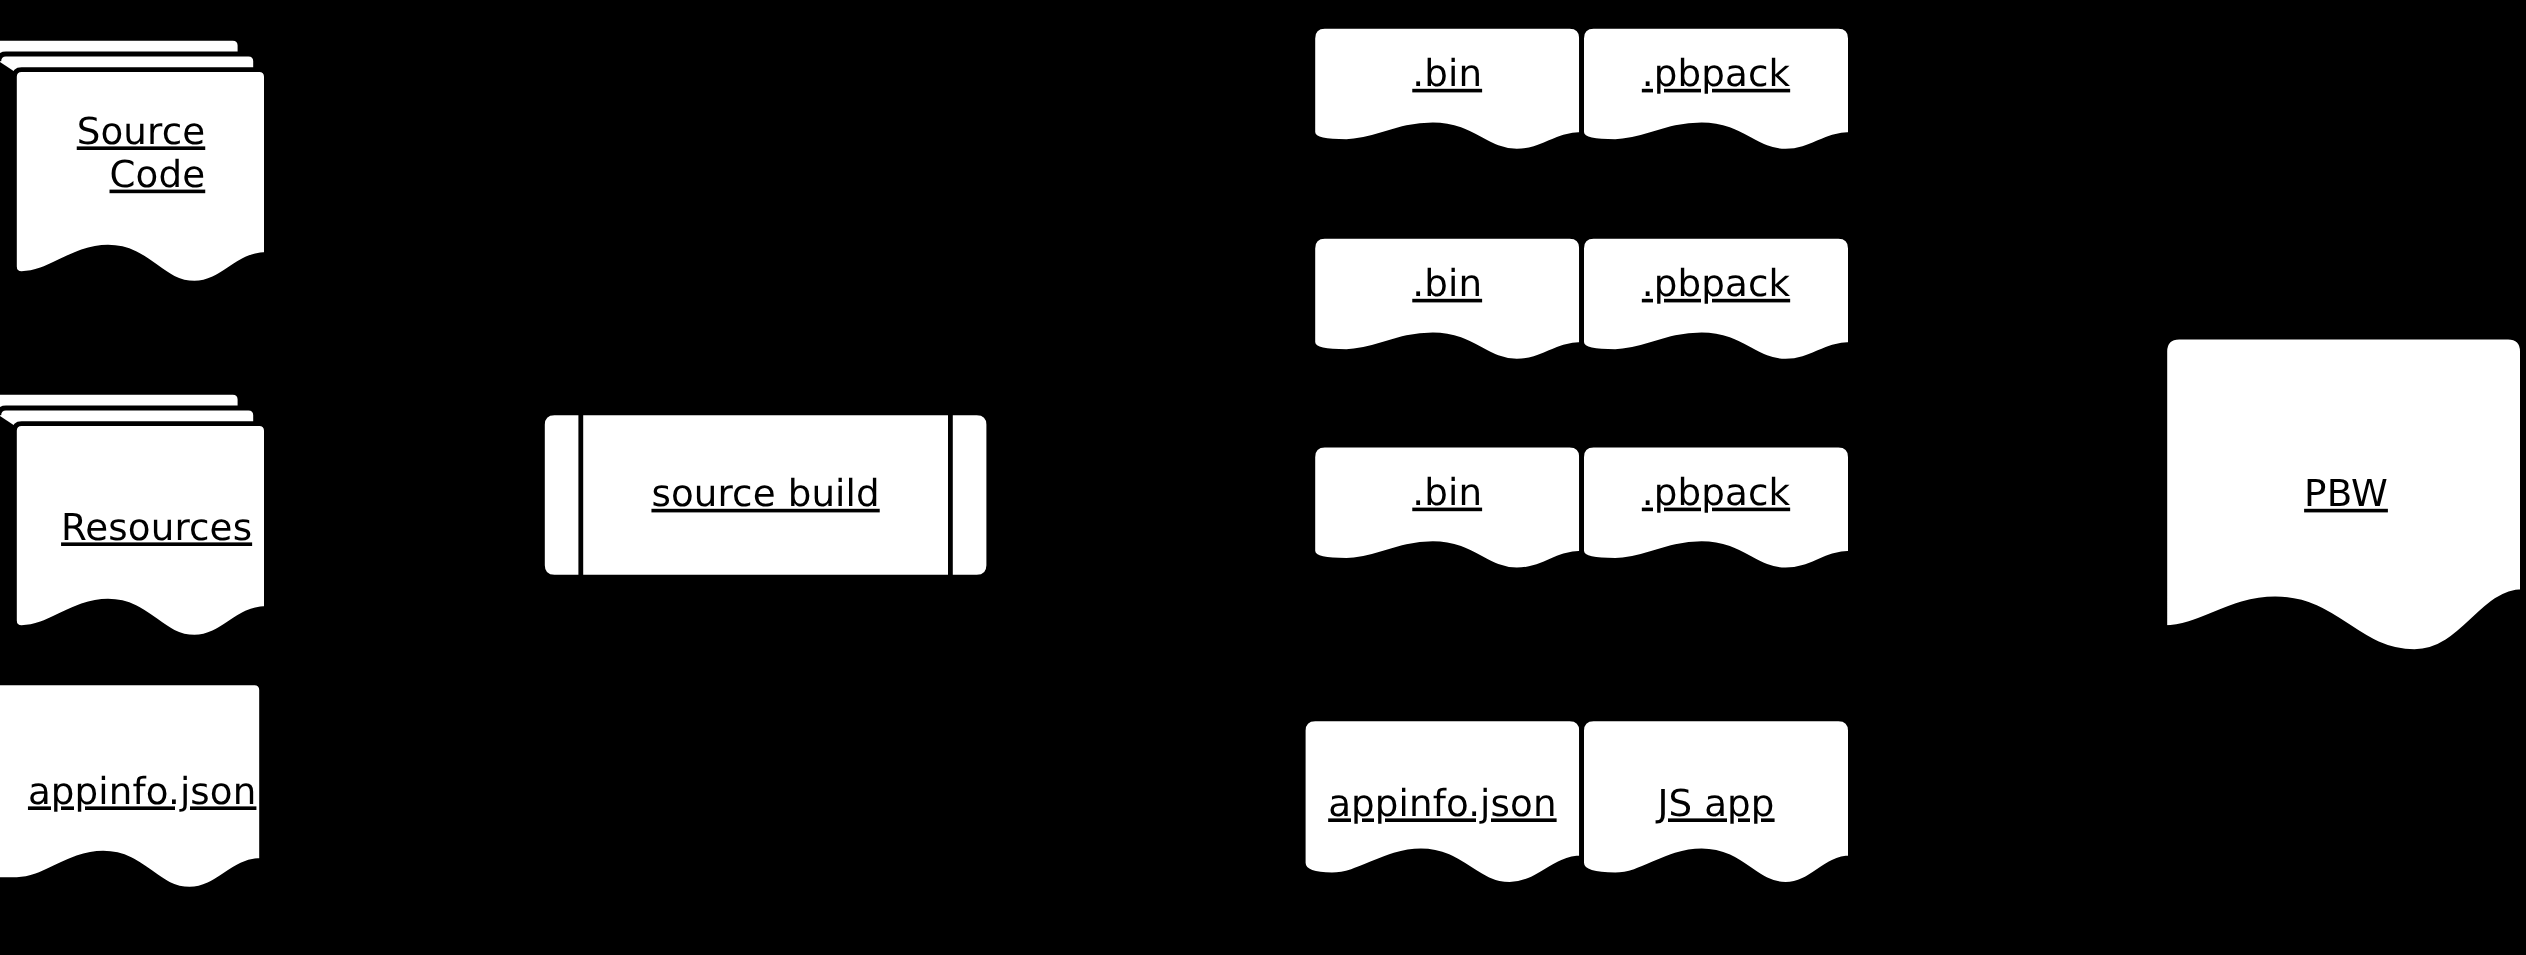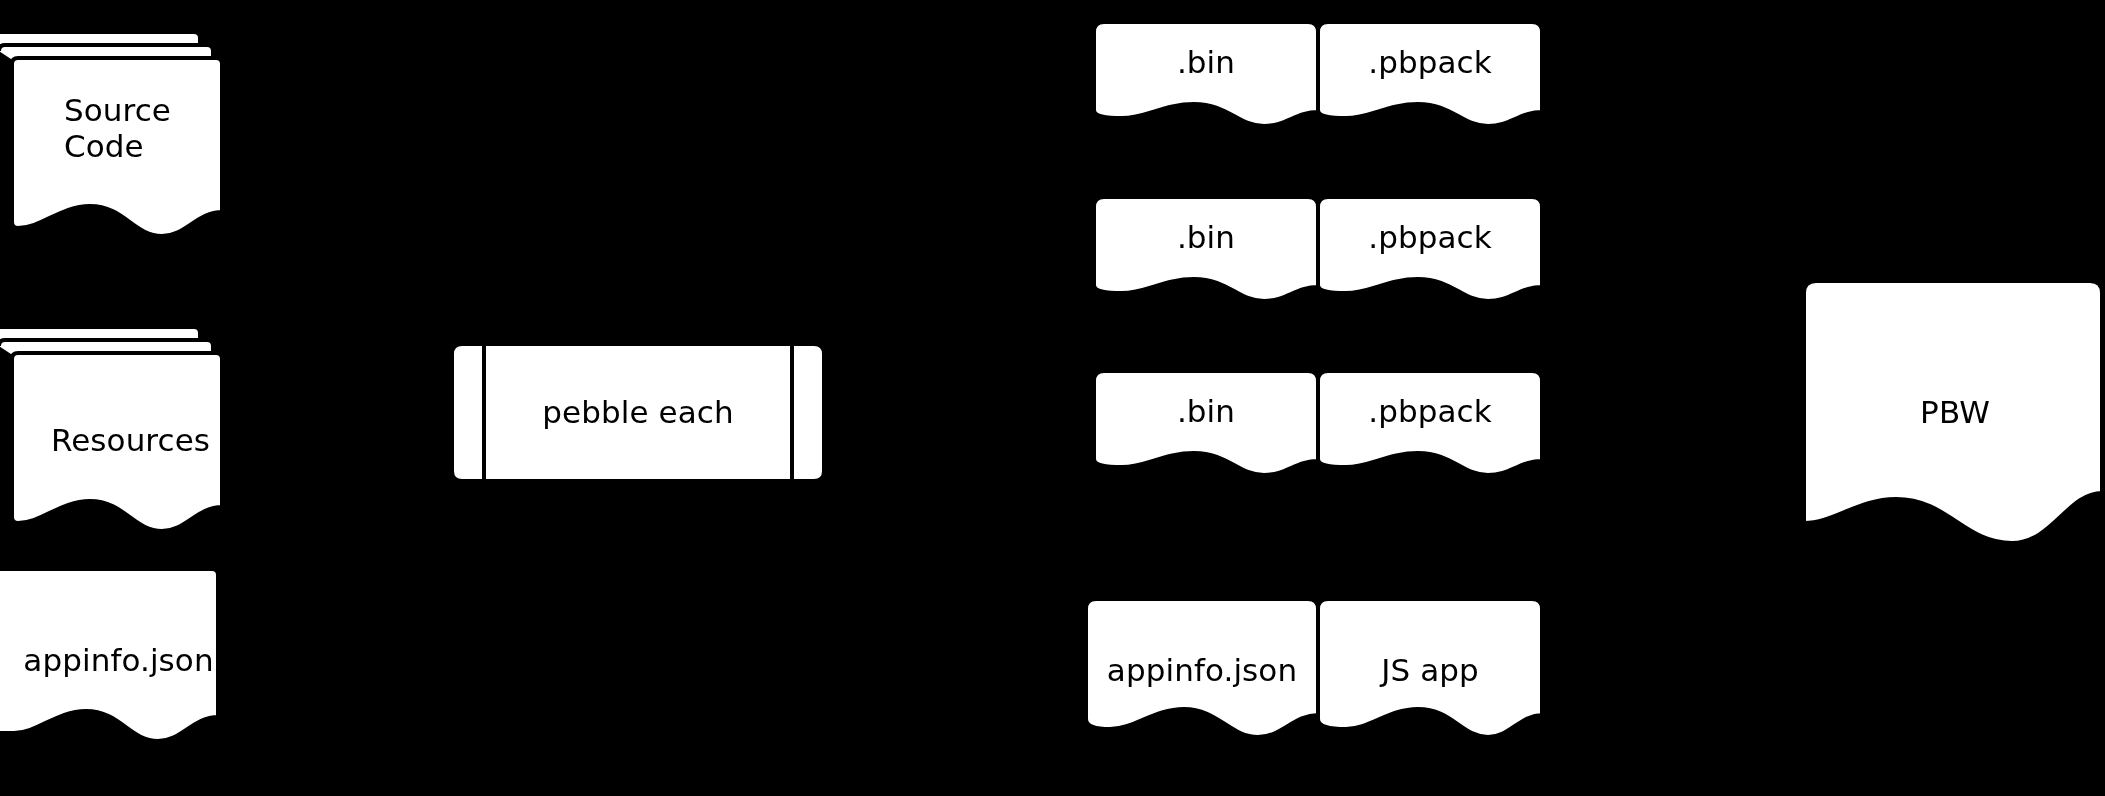--- a/index.html
+++ b/index.html
@@ -31,27 +31,28 @@
   }
   .node-label {
     position: absolute;
     left: 0;
     top: 0;
     width: 100%;
     height: 100%;
     display: flex;
     align-items: center;
     justify-content: center;
-    text-align: left;
+    text-align: right;
     color: #000000;
     font-size: 31px;
     line-height: 1.17;
     letter-spacing: 0.1px;
     white-space: pre-line;
     pointer-events: none;
+    text-decoration: underline;
   }
   .note-label {
     font-size: 31px;
     line-height: 1.18;
     padding: 0 26px;
     box-sizing: border-box;
   }
   .doc-label-multi {
     padding-bottom: 30px;
     box-sizing: border-box;
@@ -109,21 +110,21 @@
   </div>
 
 
   <div class="node" style="left:448px; top:340px; width:380px; height:145px;">
     <svg width="380" height="145" viewBox="0 0 380 145">
       <path d="M4 14 Q4 4 14 4 L366 4 Q376 4 376 14 L376 131 Q376 141 366 141
                L14 141 Q4 141 4 131 Z" fill="#ffffff" stroke="#000000" stroke-width="4" stroke-linejoin="round"></path>
       <line x1="36" y1="4" x2="36" y2="141" stroke="#000000" stroke-width="4"></line>
       <line x1="344" y1="4" x2="344" y2="141" stroke="#000000" stroke-width="4"></line>
     </svg>
-    <div class="node-label">pebble each</div>
+    <div class="node-label">source build</div>
   </div>
 
   <div class="node" style="left:1090px; top:18px; width:232px; height:110px;">
     <svg width="232" height="110" viewBox="0 0 232 110">
       <path d="M4 14 Q4 4 14 4 L218 4 Q228 4 228 14
                L228 94
                C206 94 196 108 174 108
                C148 108 138 86 104 86
                C74 86 56 100 32 100
                Q4 100 4 92 Z" fill="#ffffff" stroke="#000000" stroke-width="4" stroke-linejoin="round"></path>

